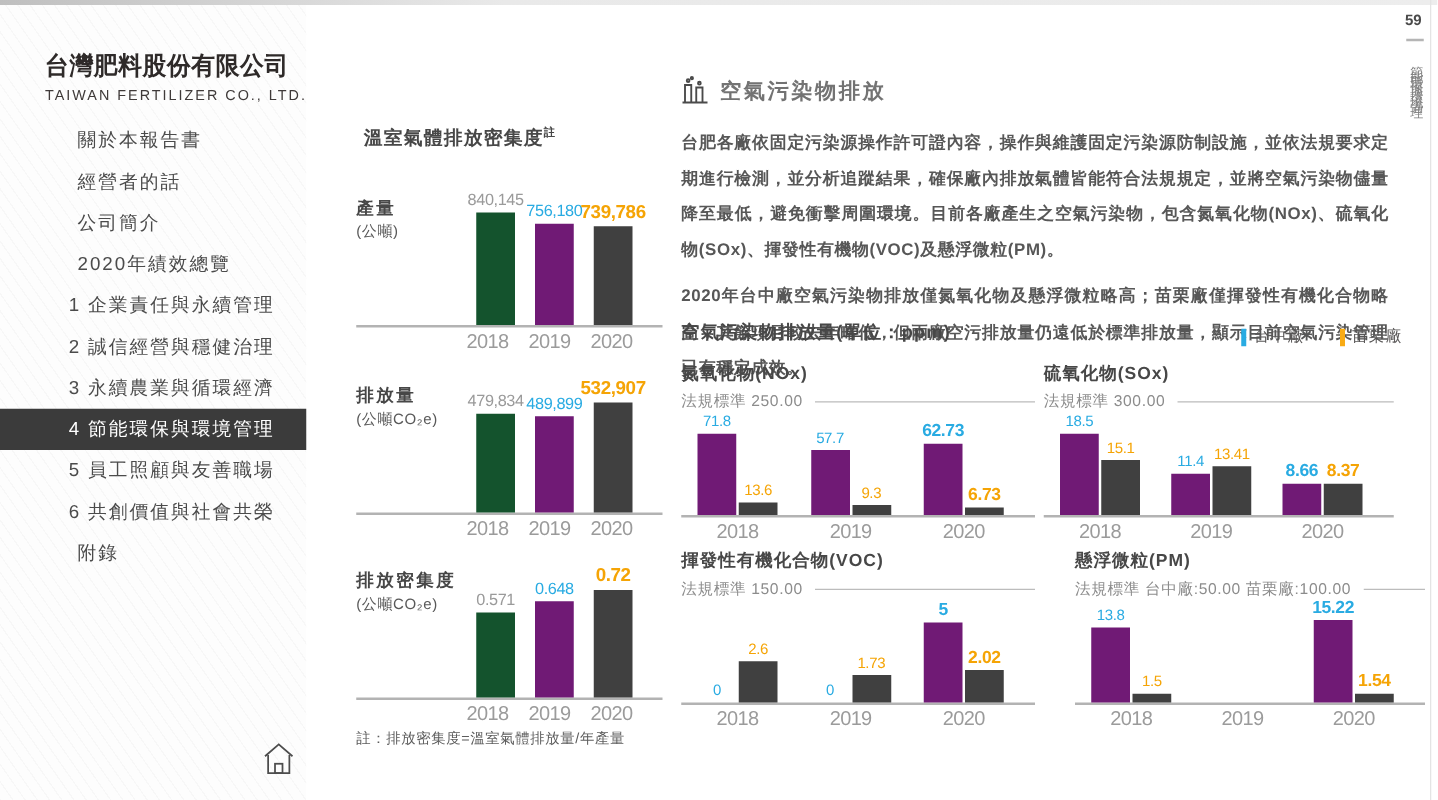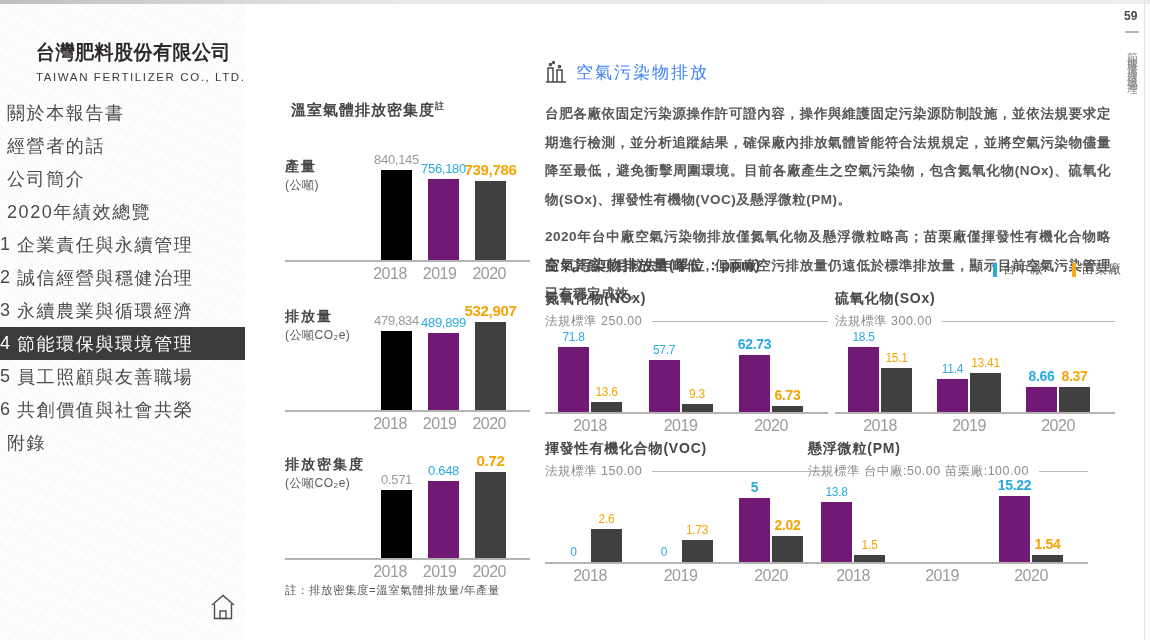--- a/index.html
+++ b/index.html
@@ -14,22 +14,22 @@
   
   .sidebar { position:absolute; left:0; top:4px; width:245px; height:636px;
     background:
       repeating-linear-gradient(55deg, rgba(0,0,0,0.022) 0 1px, transparent 1px 8px),
       #fdfdfd; }
   .logo { position:absolute; left:36px; top:36px; width:180px; }
   .logo-zh { font-family:"DejaVu Serif", serif; font-weight:bold; font-size:19px;
     color:#2e2a29; letter-spacing:0.5px; white-space:nowrap; transform:scaleY(1.05); }
   .logo-en { font-size:11.5px; color:#3f3a39; letter-spacing:1.6px; margin-top:5px; white-space:nowrap; }
   .menu { position:absolute; left:0; top:92px; width:245px; }
-  .menu-item { height:33px; display:flex; align-items:center; 
-    font-size:18px; letter-spacing:1.6px; color:#4b4b4b; cursor:pointer; white-space:nowrap; }
+  .menu-item { height:33px; display:flex; align-items:center; padding-left:55px;
+    font-size:15px; letter-spacing:1.6px; color:#4b4b4b; cursor:pointer; white-space:nowrap; }
   .menu-item .num { margin-right:7px; letter-spacing:0; }
   .menu-item.active { background:#3b3b3b; color:#ffffff; }
   .home { position:absolute; left:209px; top:588px; width:28px; height:30px; cursor:pointer; }
 
   
   .gutter-line { position:absolute; left:1144px; top:0; width:1px; height:640px; background:#e4e4e4; }
   .page-num { position:absolute; left:1124px; top:9px; font-size:12px; font-weight:bold; color:#4a4a4a; }
   .page-dash { position:absolute; left:1125px; top:31px; width:14px; height:0; border-top:2px solid #b5b5b5; }
   .vtext { position:absolute; left:1126px; top:44px; writing-mode:vertical-rl;
     font-size:10.5px; color:#7f7f7f; letter-spacing:4px; height:170px; }
@@ -39,33 +39,33 @@
   .ghg-title { position:absolute; left:6px; top:100px; font-size:15px; font-weight:bold;
     letter-spacing:1px; color:#474747; white-space:nowrap; }
   .ghg-title sup { font-size:9px; font-weight:bold; }
   .gchart { position:absolute; left:0; width:245px; }
   .glabel { position:absolute; left:0; top:14px; z-index:2; }
   .glabel-main { font-size:14px; font-weight:bold; letter-spacing:2px; color:#474747; }
   .glabel-unit { font-size:12px; color:#595959; margin-top:1px; letter-spacing:0.5px; }
   .bars { height:118px; display:flex; align-items:flex-end; justify-content:flex-end;
     gap:16px; padding-right:24px; border-bottom:2px solid #b3b3b3; }
   .bar { width:31px; position:relative; flex:0 0 31px; }
-  .bar.g { background:#000000; } .bar.b { background:#701a75; } .bar.y { background:#404040; }
+  .bar.g { background:#14532d; } .bar.b { background:#701a75; } .bar.y { background:#404040; }
   .val { position:absolute; bottom:calc(100% + 3px); left:50%; transform:translateX(-50%);
     font-size:13px; white-space:nowrap; letter-spacing:-0.3px; }
   .val.g { color:#9a9a9a; } .val.b { color:#29abe2; } .val.y { color:#f5a405; }
   .val.final { font-size:15px; font-weight:bold; }
   .years { display:flex; justify-content:flex-end; gap:16px; padding-right:24px; margin-top:3px; }
   .years span { flex:0 0 31px; display:flex; justify-content:center;
     font-size:16px; color:#9b9b9b; letter-spacing:-0.5px; white-space:nowrap; }
   .ghg-note { position:absolute; left:0; top:583px; font-size:11.5px; color:#5c5c5c; letter-spacing:0.5px; white-space:nowrap; }
 
   
   .air-header { position:absolute; left:545px; top:60px; display:flex; align-items:center; gap:9px; }
-  .air-title { font-size:17px; font-weight:400; letter-spacing:2px; color:#3b82f6; white-space:nowrap; }
+  .air-title { font-size:17px; font-weight:700; letter-spacing:2px; color:#737373; white-space:nowrap; }
   .air-body { position:absolute; left:545px; top:100px; width:566px;font-weight:bold; }
   .air-body p { font-size:13.5px; line-height:28.5px; color:#575757; text-align:justify;
     letter-spacing:0.5px; margin-bottom:9px; }
   .air-chart-heading { position:absolute; left:545px; top:256px; font-size:14.5px;
     font-weight:bold; letter-spacing:1px; color:#474747; white-space:nowrap; }
   .legend { position:absolute; left:993px; top:261px; display:flex; gap:28px; }
   .legend-item { display:flex; align-items:center; gap:6px; }
   .legend-chip { width:4px; height:14px; }
   .legend-chip.b { background:#29abe2; } .legend-chip.y { background:#f9ab14; }
   .legend-label { font-size:12.5px; color:#595757; letter-spacing:1px; }
@@ -367,21 +367,21 @@
         </div>
     </div>
   </div>
   <div class="pyears">
     <span>2018</span>
     <span>2019</span>
     <span>2020</span>
   </div>
 </div>
 
-<div class="pchart" style="left:808px; top:440px; width:280px">
+<div class="pchart" style="left:860px; top:440px; width:280px">
   <div class="ptitle">懸浮微粒(PM)</div>
   <div class="pstd">
       <span>法規標準 台中廠:50.00 苗栗廠:100.00</span>
       <span class="stdline"></span>
     </div>
   <div class="pbars">
     <div class="grp">
       <div class="bar b" style="height: 60px;">
           <span class="val b">13.8</span>
         </div>

